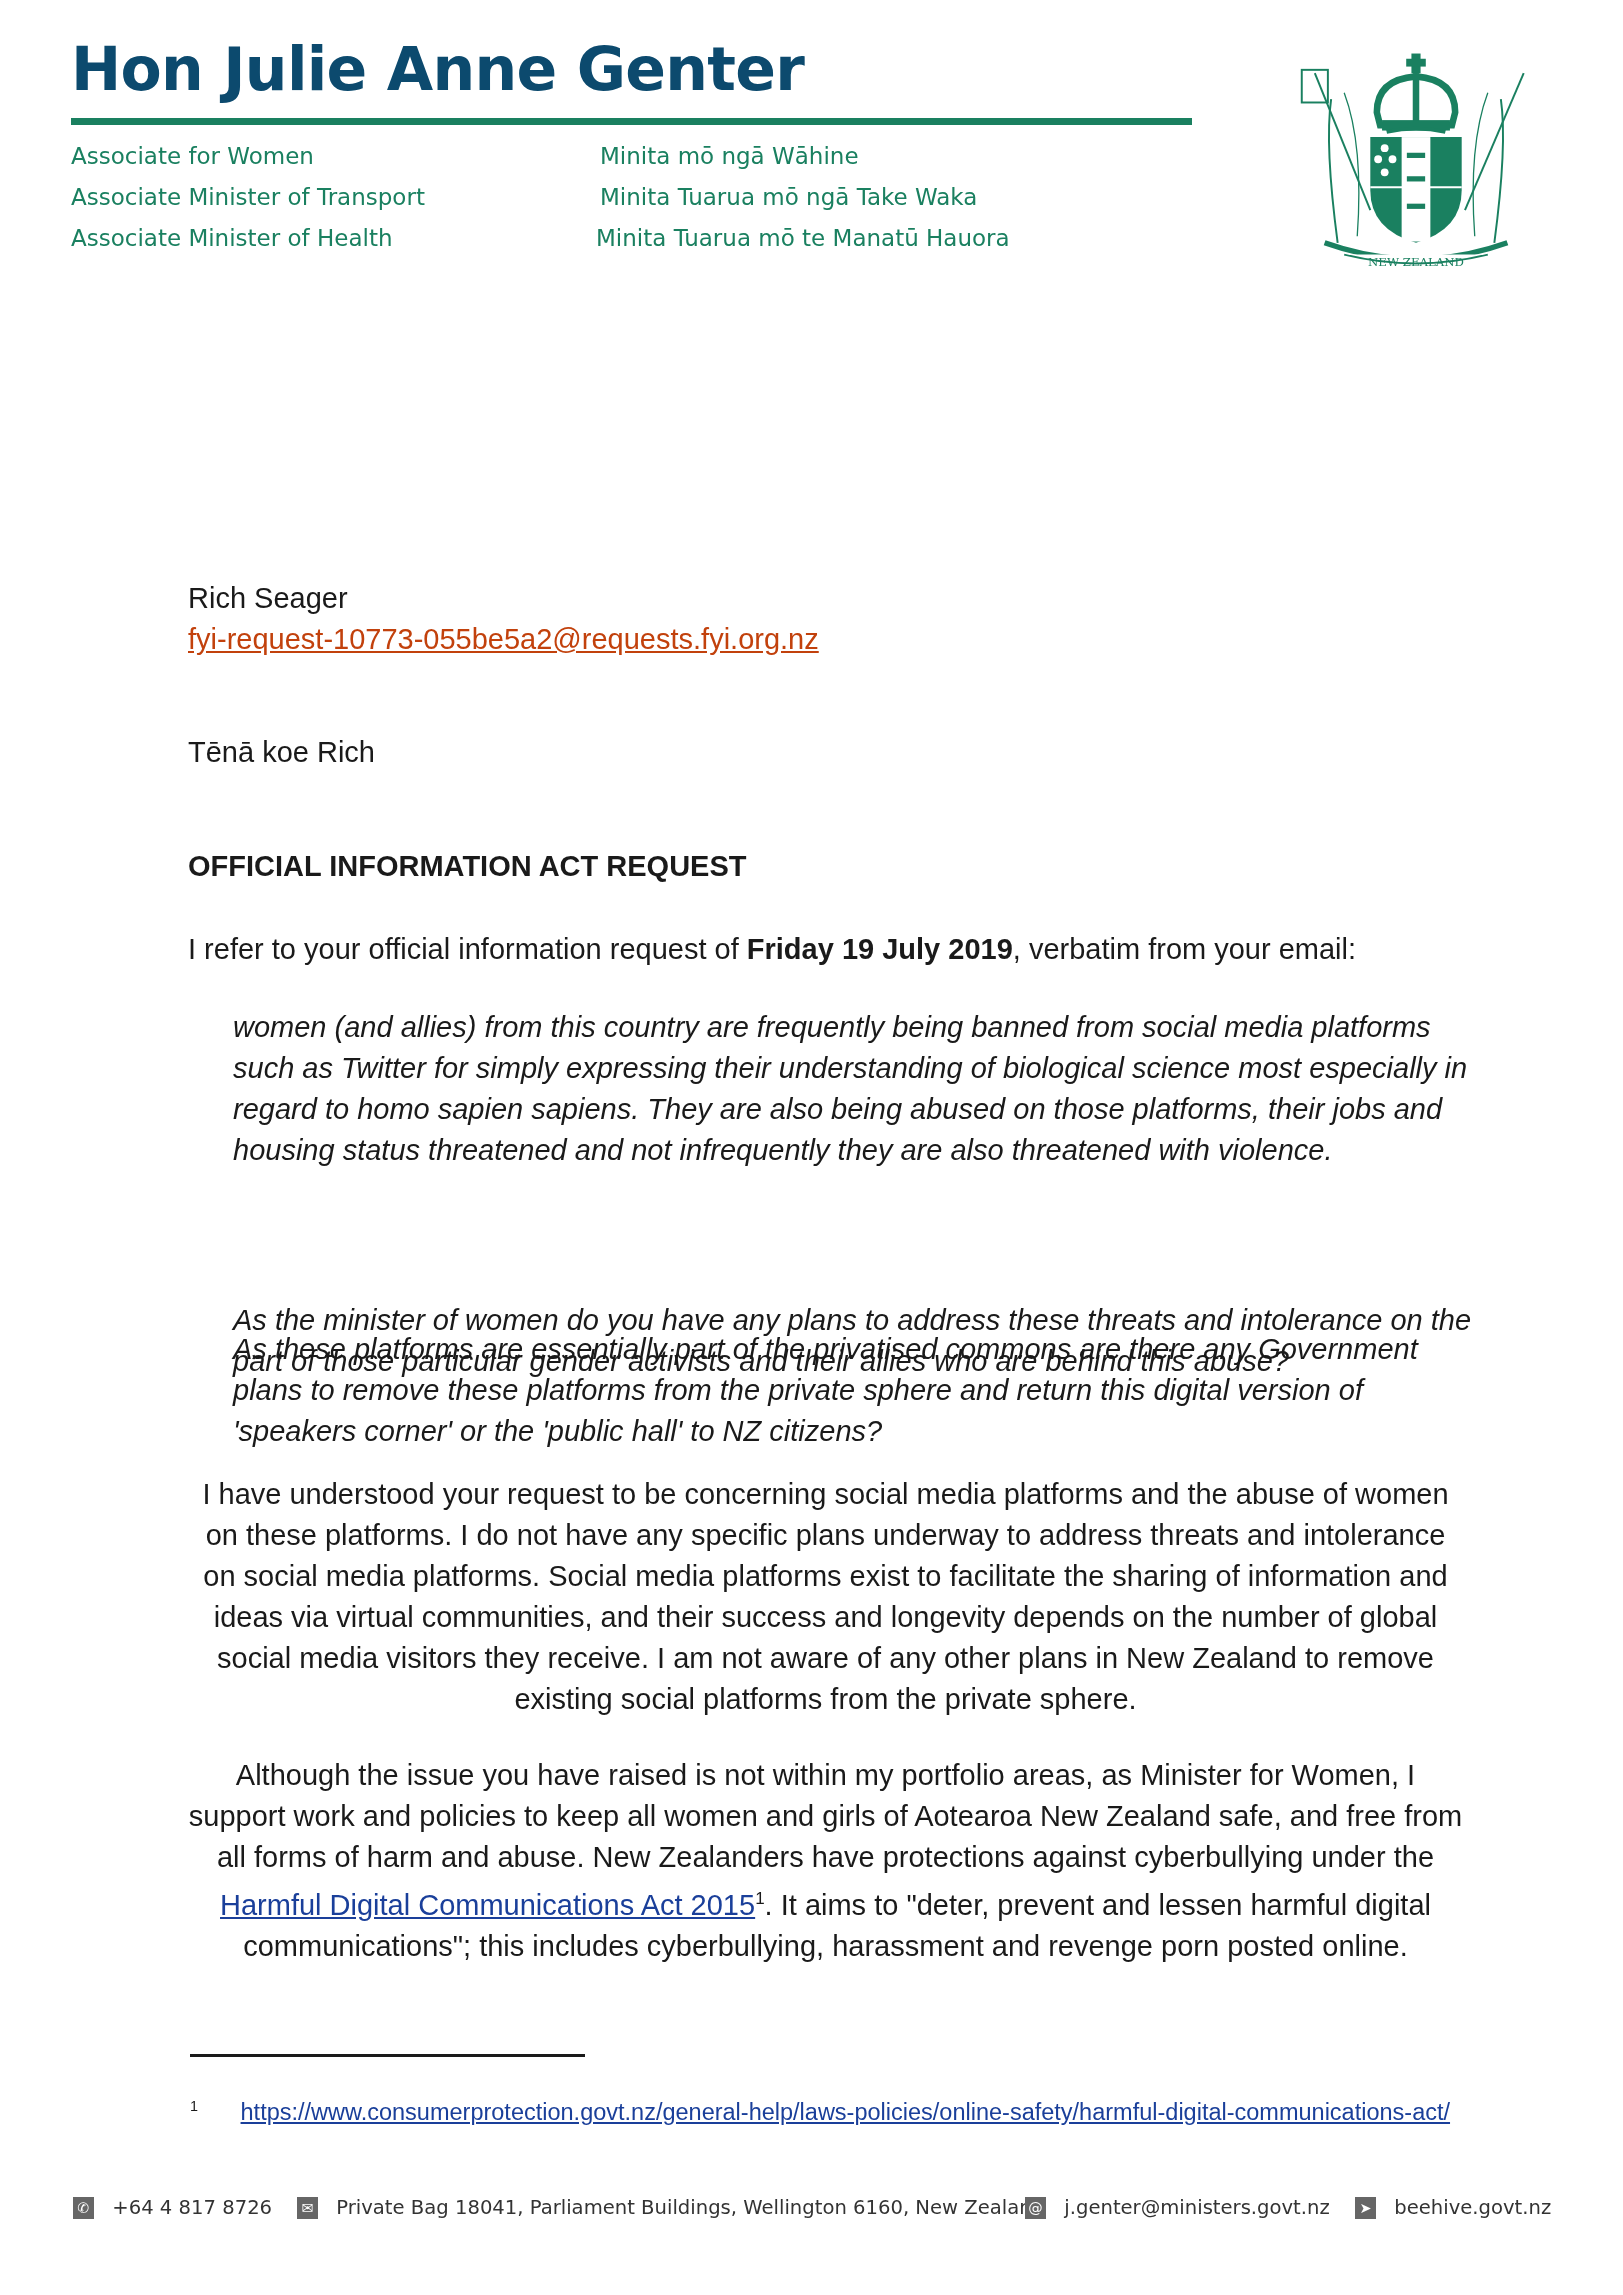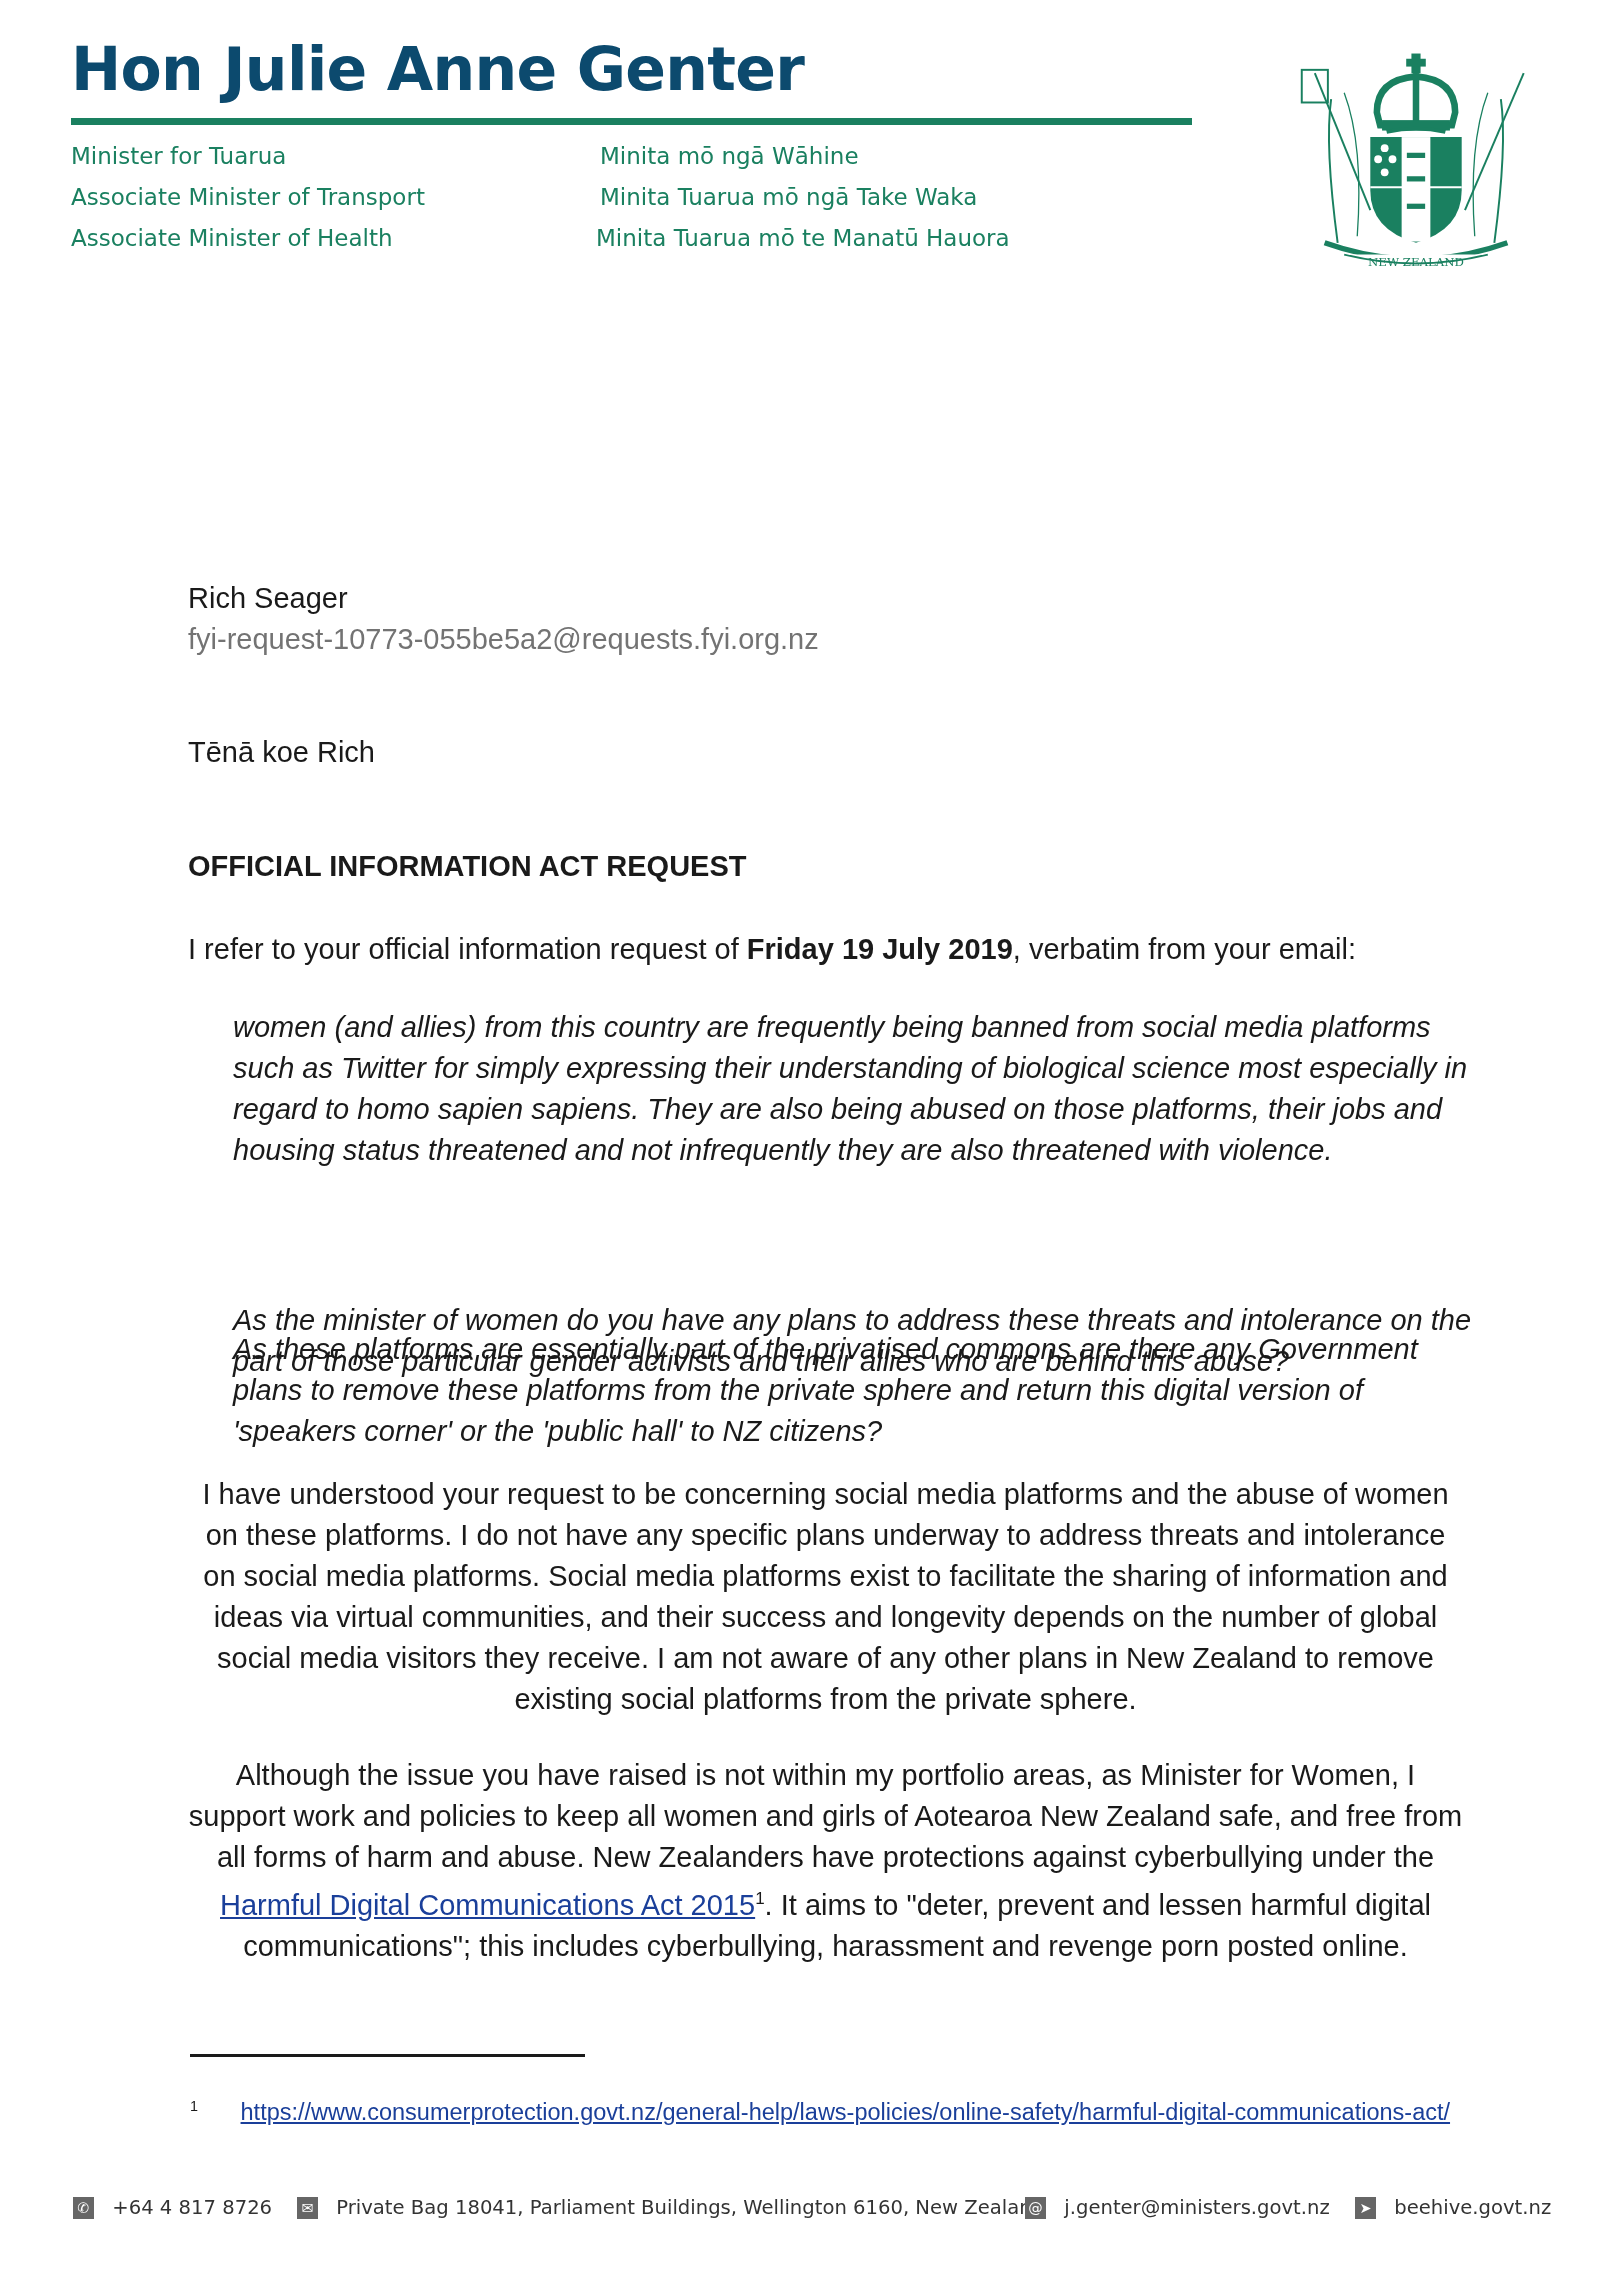--- a/index.html
+++ b/index.html
@@ -6,42 +6,42 @@
   body { width: 1623px; height: 2295px; position: relative; overflow: hidden;
          font-family: "Liberation Sans", sans-serif; color: #1a1a1a; }
   .abs { position: absolute; }
   .title { left: 71px; top: 34px; font-size: 60px; font-weight: bold; color: #0c4a6e;
            letter-spacing: -0.7px; font-family: "DejaVu Sans", sans-serif; }
   .rule { left: 71px; top: 118px; width: 1121px; height: 6.5px; background: #1a8060; }
   .role { font-size: 23px; color: #1a8060; font-family: "DejaVu Sans", sans-serif; font-weight: normal; }
   .crest { left: 1285px; top: 47px; width: 262px; height: 235px; }
   .body-text { font-size: 29px; line-height: 41px; color: #1a1a1a; }
   .recipient-name { left: 188px; top: 578px; }
-  .recipient-email { left: 188px; top: 619px; color: #737373; }
+  .recipient-email { left: 188px; top: 619px; color: #c2410c; text-decoration: underline; }
   .salutation { left: 188px; top: 732px; }
   .heading { left: 188px; top: 850px; font-weight: bold; font-size: 29px; }
   .intro { left: 188px; top: 929px; width: 1282px; }
   .quote { left: 233px; width: 1243px; font-style: italic; }
   .para { left: 188px; width: 1275px; text-align: center; }
   .link { color: #1a3f9a; text-decoration: underline; }
   .fn-rule { left: 190px; top: 2054px; width: 395px; height: 2.6px; background: #1a1a1a; }
   .footnote { left: 190px; top: 2091px; width: 1262px; font-size: 23.5px; line-height: 30px; }
   .footnote .link { color: #1a3f9a; }
   .footer { top: 2196px; font-size: 19.6px; color: #333; font-family: "DejaVu Sans", sans-serif;
             display: flex; align-items: center; }
   .ficon { width: 21px; height: 22px; background: #666; color: #fff; font-size: 14.4px;
            display: inline-flex; align-items: center; justify-content: center; margin-right: 18.3px; }
 </style>
 </head>
 <body>
 
 <div class="abs title">Hon Julie Anne Genter</div>
 <div class="abs rule"></div>
 
-<div class="abs role" style="left:71px; top:143px;">Minister for Tuarua</div>
+<div class="abs role" style="left:71px; top:143px;">Associate for Women</div>
 <div class="abs role" style="left:71px; top:184px;">Associate Minister of Transport</div>
 <div class="abs role" style="left:71px; top:225px;">Associate Minister of Health</div>
 
 <div class="abs role" style="left:600px; top:143px;">Minita mō ngā Wāhine</div>
 <div class="abs role" style="left:600px; top:184px;">Minita Tuarua mō ngā Take Waka</div>
 <div class="abs role" style="left:596px; top:225px;text-align:right;">Minita Tuarua mō te Manatū Hauora</div>
 
 <div class="abs crest">
   <svg width="262" height="235" viewBox="0 0 400 360" xmlns="http://www.w3.org/2000/svg">
     <g fill="#1a8060" stroke="#1a8060">

